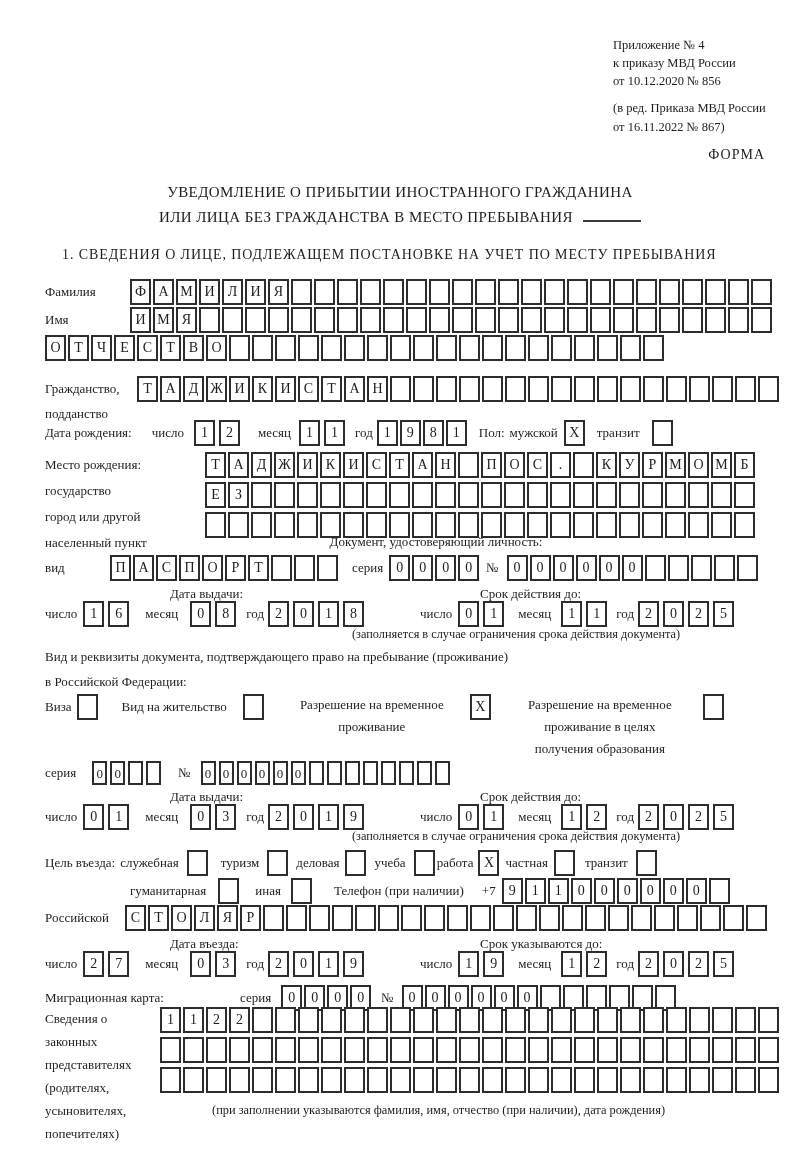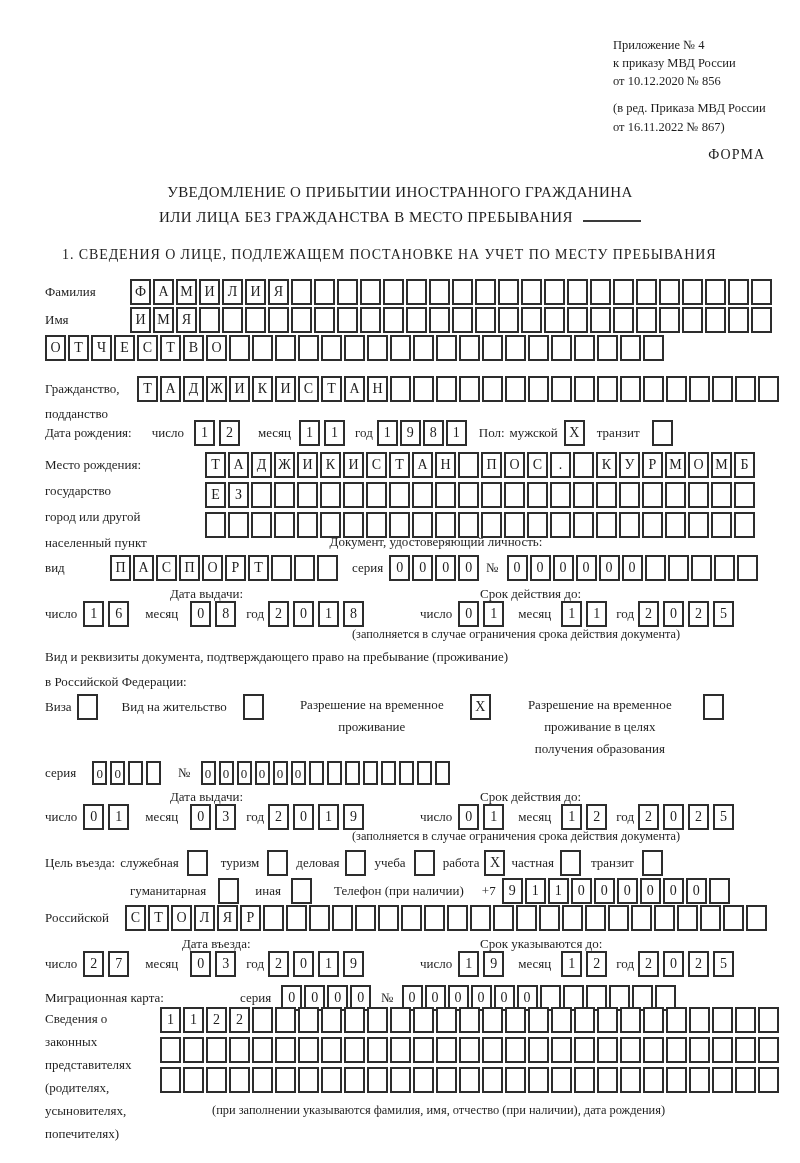--- a/index.html
+++ b/index.html
@@ -485,21 +485,21 @@
       <span class="cell"></span>
     </span>
   <span class="lab" style="margin-left:6px">деловая</span>
   <span class="cells" style="margin-left:6px">
       <span class="cell"></span>
     </span>
   <span class="lab" style="margin-left:6px">учеба</span>
   <span class="cells" style="margin-left:8px">
       <span class="cell"></span>
     </span>
-  <span class="lab" style="margin-left:6px">работа</span>
+  <span class="lab" style="">работа</span>
   <span class="cells" style="margin-left:5px">
       <span class="cell">X</span>
     </span>
   <span class="lab" style="margin-left:4px">частная</span>
   <span class="cells" style="margin-left:6px">
       <span class="cell"></span>
     </span>
   <span class="lab" style="margin-left:8px">транзит</span>
   <span class="cells" style="margin-left:8px">
       <span class="cell"></span>
@@ -558,21 +558,21 @@
       <span class="cell"></span>
       <span class="cell"></span>
       <span class="cell"></span>
       <span class="cell"></span>
       <span class="cell"></span>
       <span class="cell"></span>
       <span class="cell"></span>
     </span>
 </div>
 
-<div class="abs" style="left:182px;top:936px">Дата въезда:</div>
+<div class="abs" style="left:170px;top:936px">Дата въезда:</div>
 <div class="abs" style="left:480px;top:936px">Срок указываются до:</div>
 
 <div class="abs row" style="left:45px;top:951px">
   <span class="lab">число</span>
   <span class="cells sp" style="margin-left:6px">
       <span class="cell">2</span>
       <span class="cell">7</span>
     </span>
   <span class="lab" style="margin-left:12px">месяц</span>
   <span class="cells sp" style="margin-left:12px">

